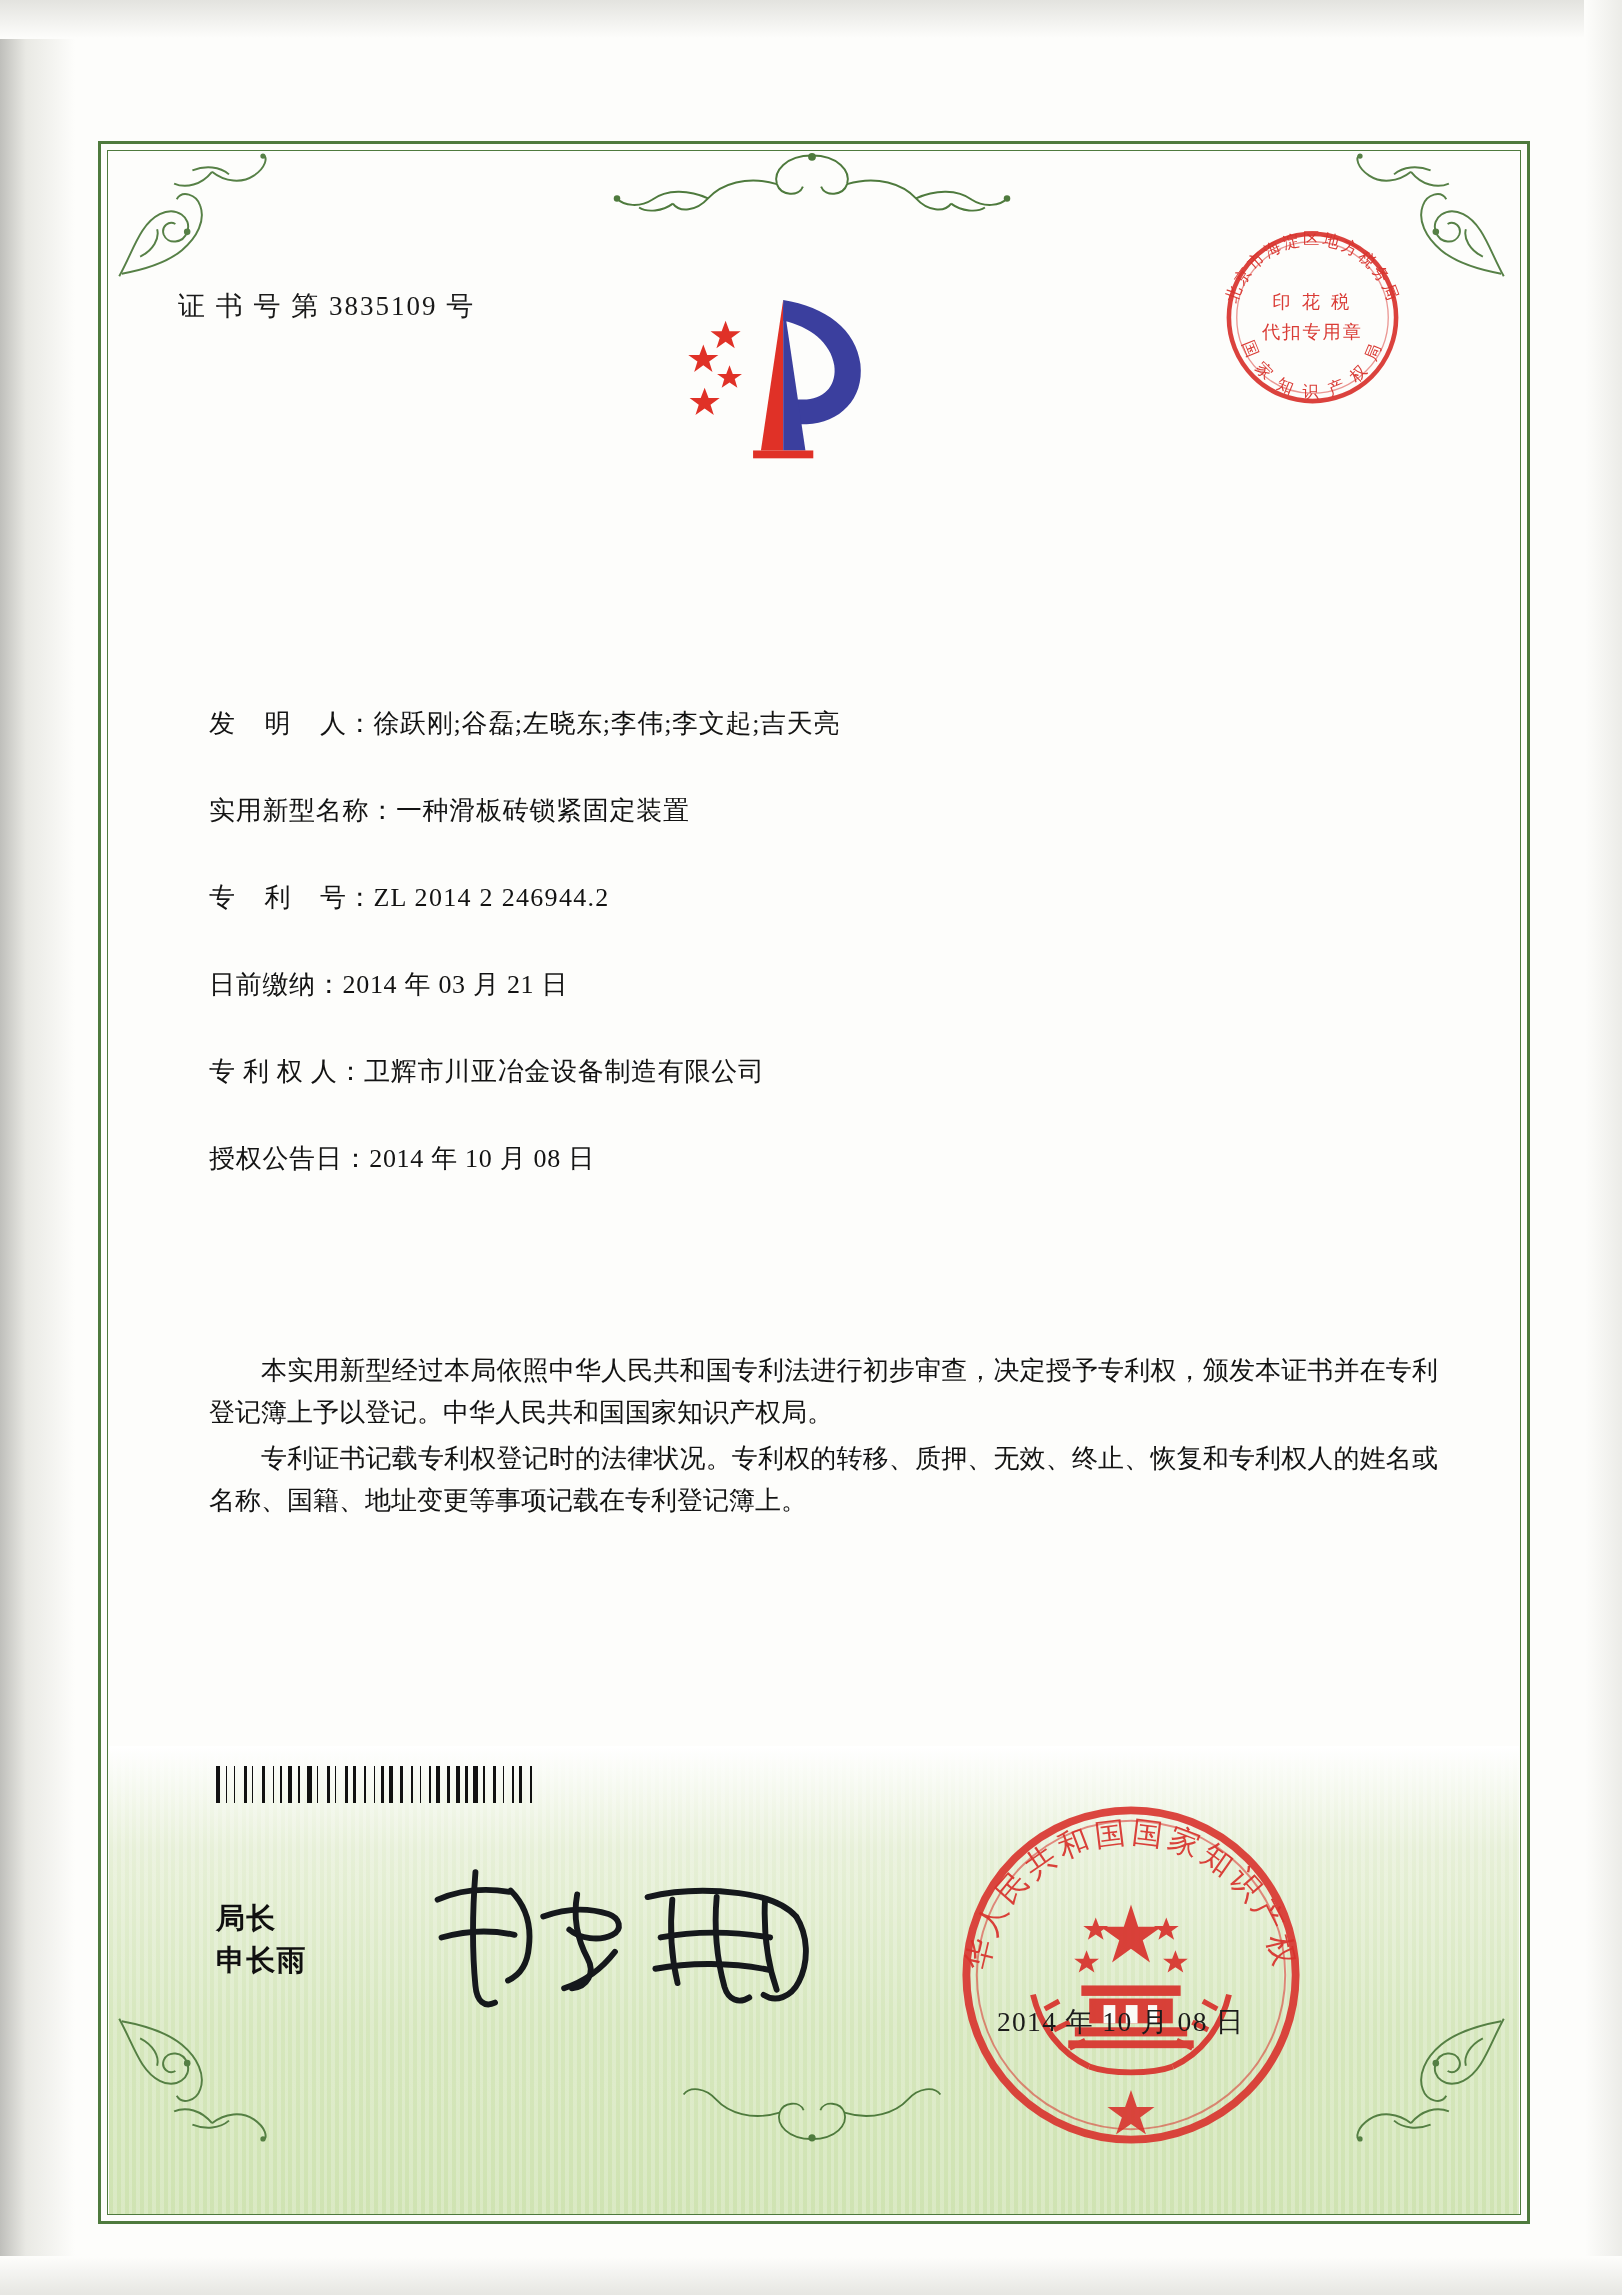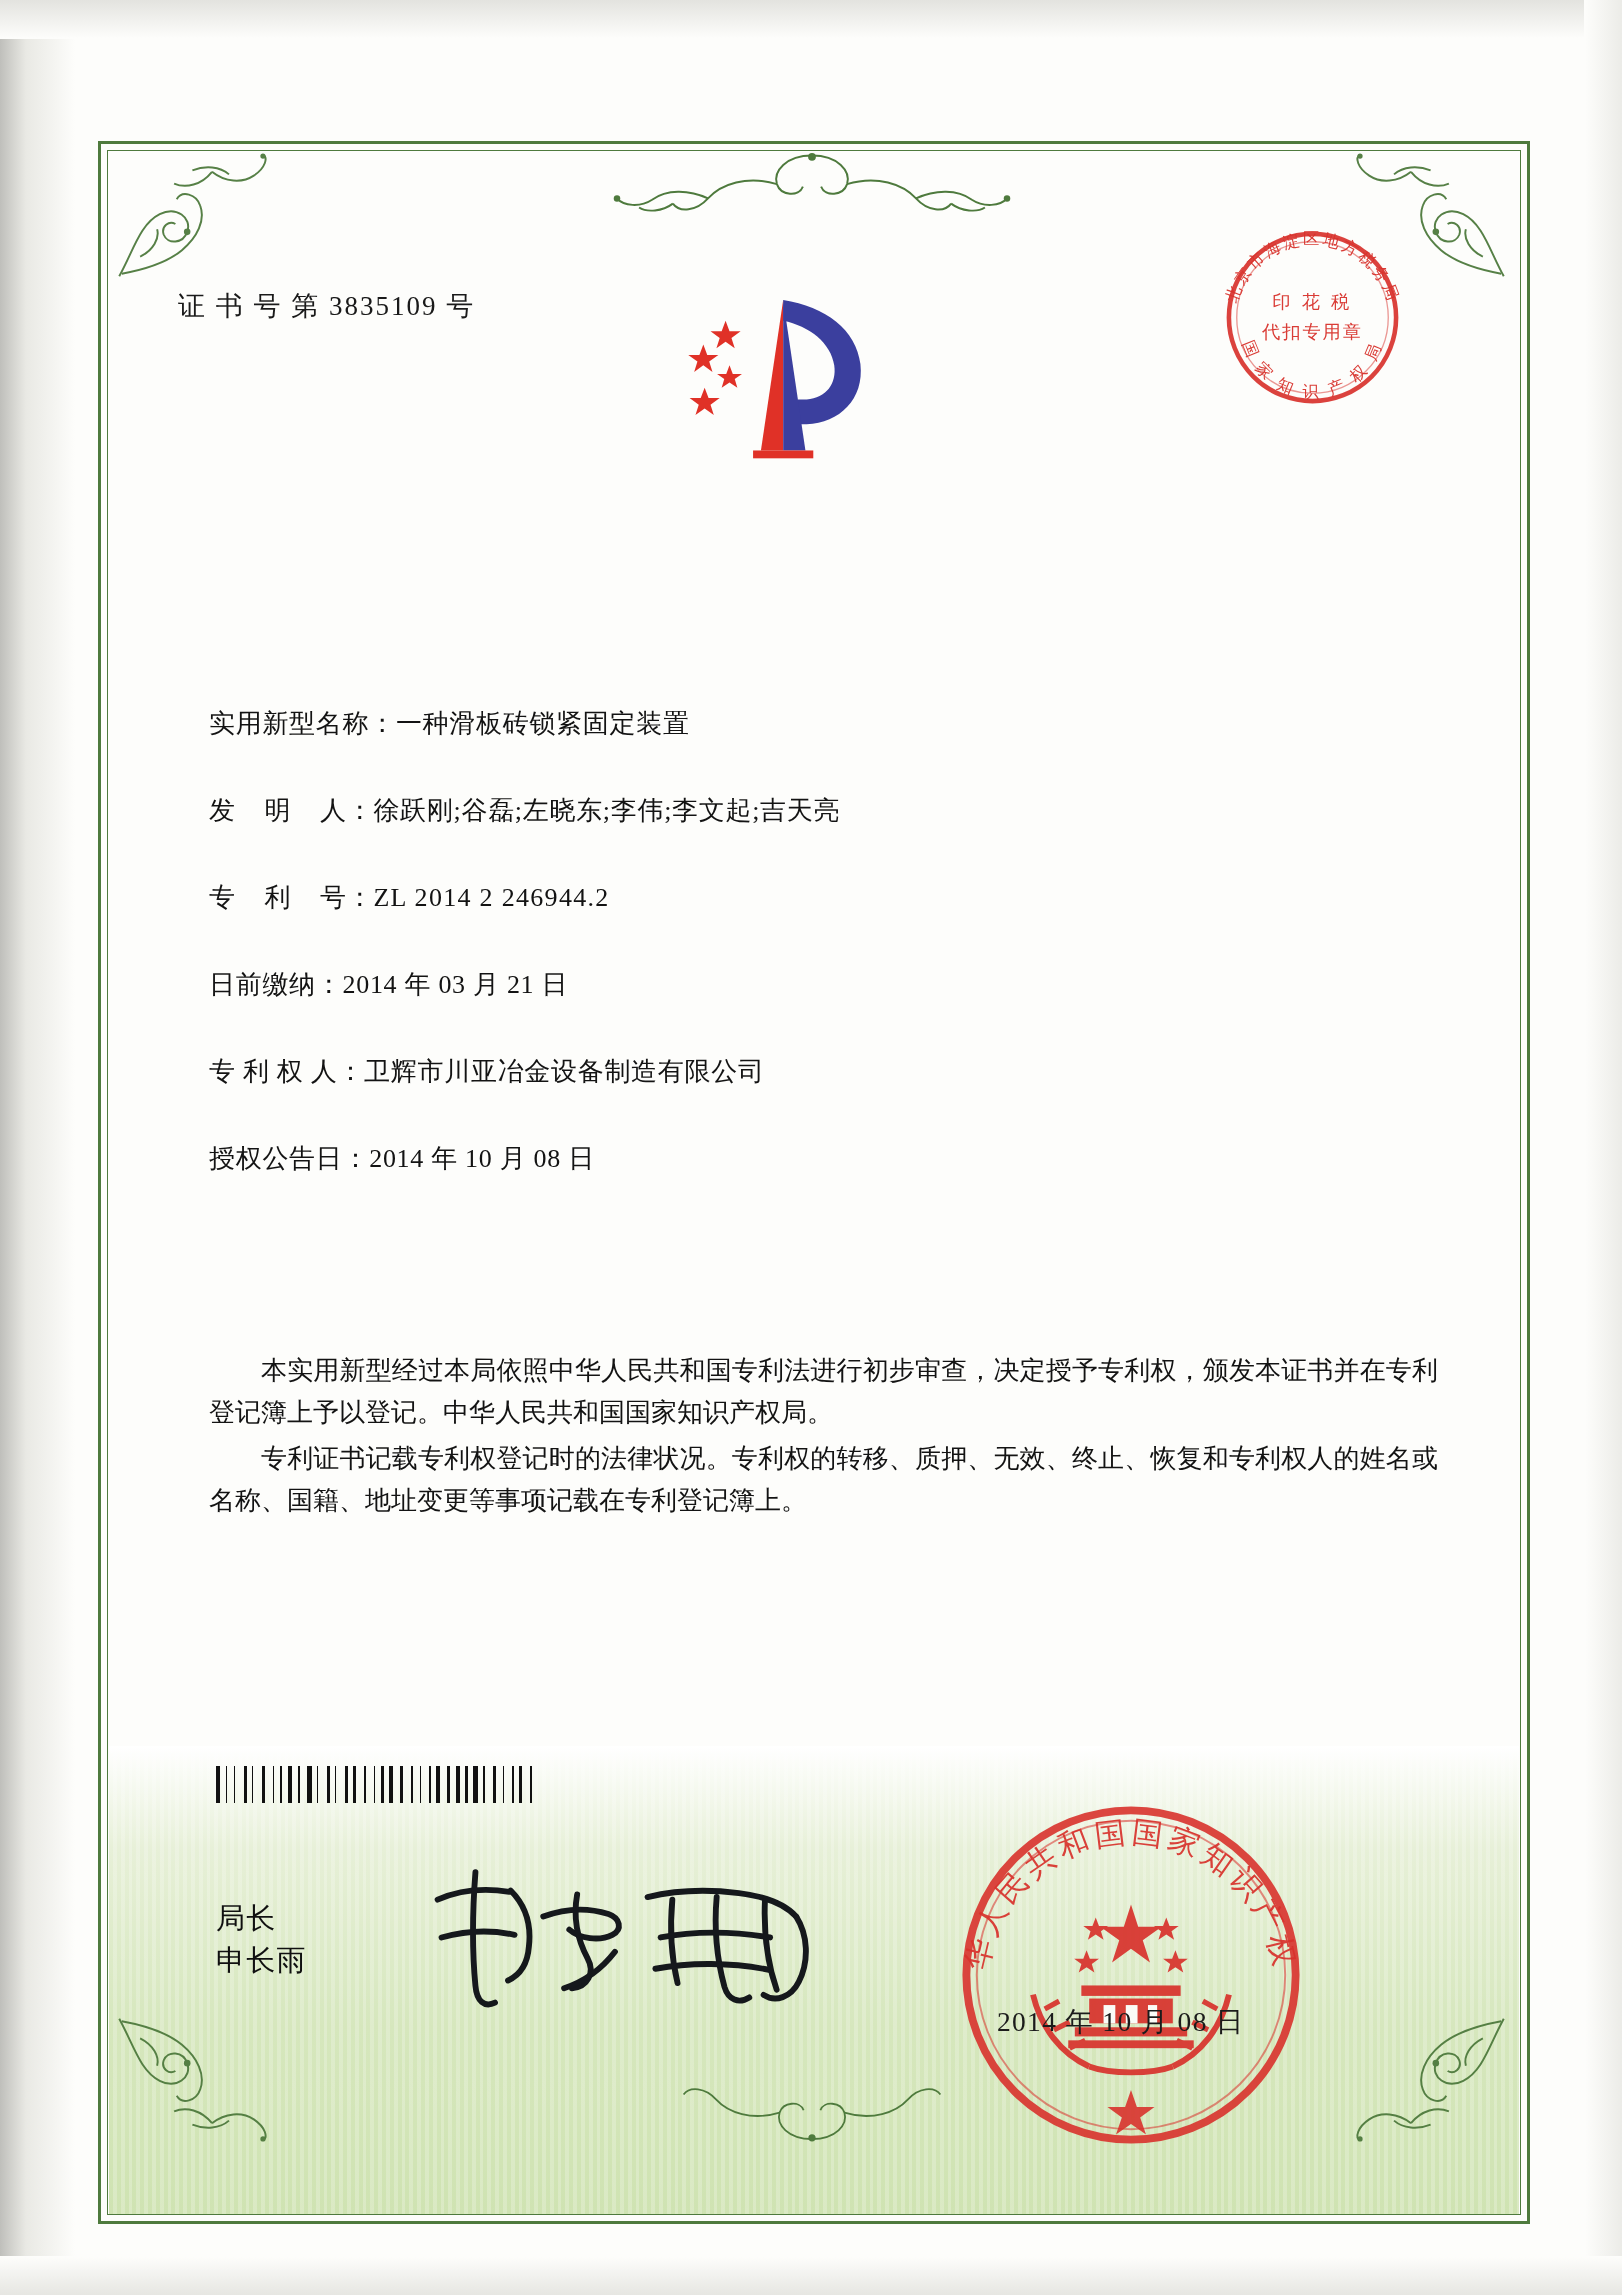--- a/index.html
+++ b/index.html
@@ -236,20 +236,21 @@
 
   
   .sig-label {
     position: absolute;
     left: 216px;
     top: 1897px;
     font-size: 29px;
     line-height: 1.45;
     color: #101010;
     letter-spacing: 1.3px;
+    font-weight: bold;
   }
   .signature {
     position: absolute;
     left: 412px;
     top: 1854px;
     width: 432px;
     height: 163px;
   }
   .signature svg { width:100%; height:100%; display:block; }
 
@@ -408,26 +409,26 @@
         <textPath href="#taxBotArc" startOffset="50%" text-anchor="middle">国 家 知 识 产 权 局</textPath>
       </text>
       <text x="160" y="146" font-size="28" fill="#d8322c" text-anchor="middle" font-family="'Liberation Serif', serif" letter-spacing="5" opacity=".95">印 花 税</text>
       <text x="160" y="192" font-size="28" fill="#d8322c" text-anchor="middle" font-family="'Liberation Serif', serif" letter-spacing="3" opacity=".95">代扣专用章</text>
     </svg>
   </div>
 
 
   <div class="fields">
     <div class="field-row">
+      <span class="field-label">发    明    人：</span>
+      <span class="field-value">徐跃刚;谷磊;左晓东;李伟;李文起;吉天亮</span>
+    </div>
+    <div class="field-row">
       <span class="field-label">实用新型名称：</span>
       <span class="field-value">一种滑板砖锁紧固定装置</span>
-    </div>
-    <div class="field-row">
-      <span class="field-label">发    明    人：</span>
-      <span class="field-value">徐跃刚;谷磊;左晓东;李伟;李文起;吉天亮</span>
     </div>
     <div class="field-row">
       <span class="field-label">专    利    号：</span>
       <span class="field-value latin">ZL 2014 2 246944.2</span>
     </div>
     <div class="field-row">
       <span class="field-label">日前缴纳：</span>
       <span class="field-value">2014 年 03 月 21 日</span>
     </div>
     <div class="field-row">

